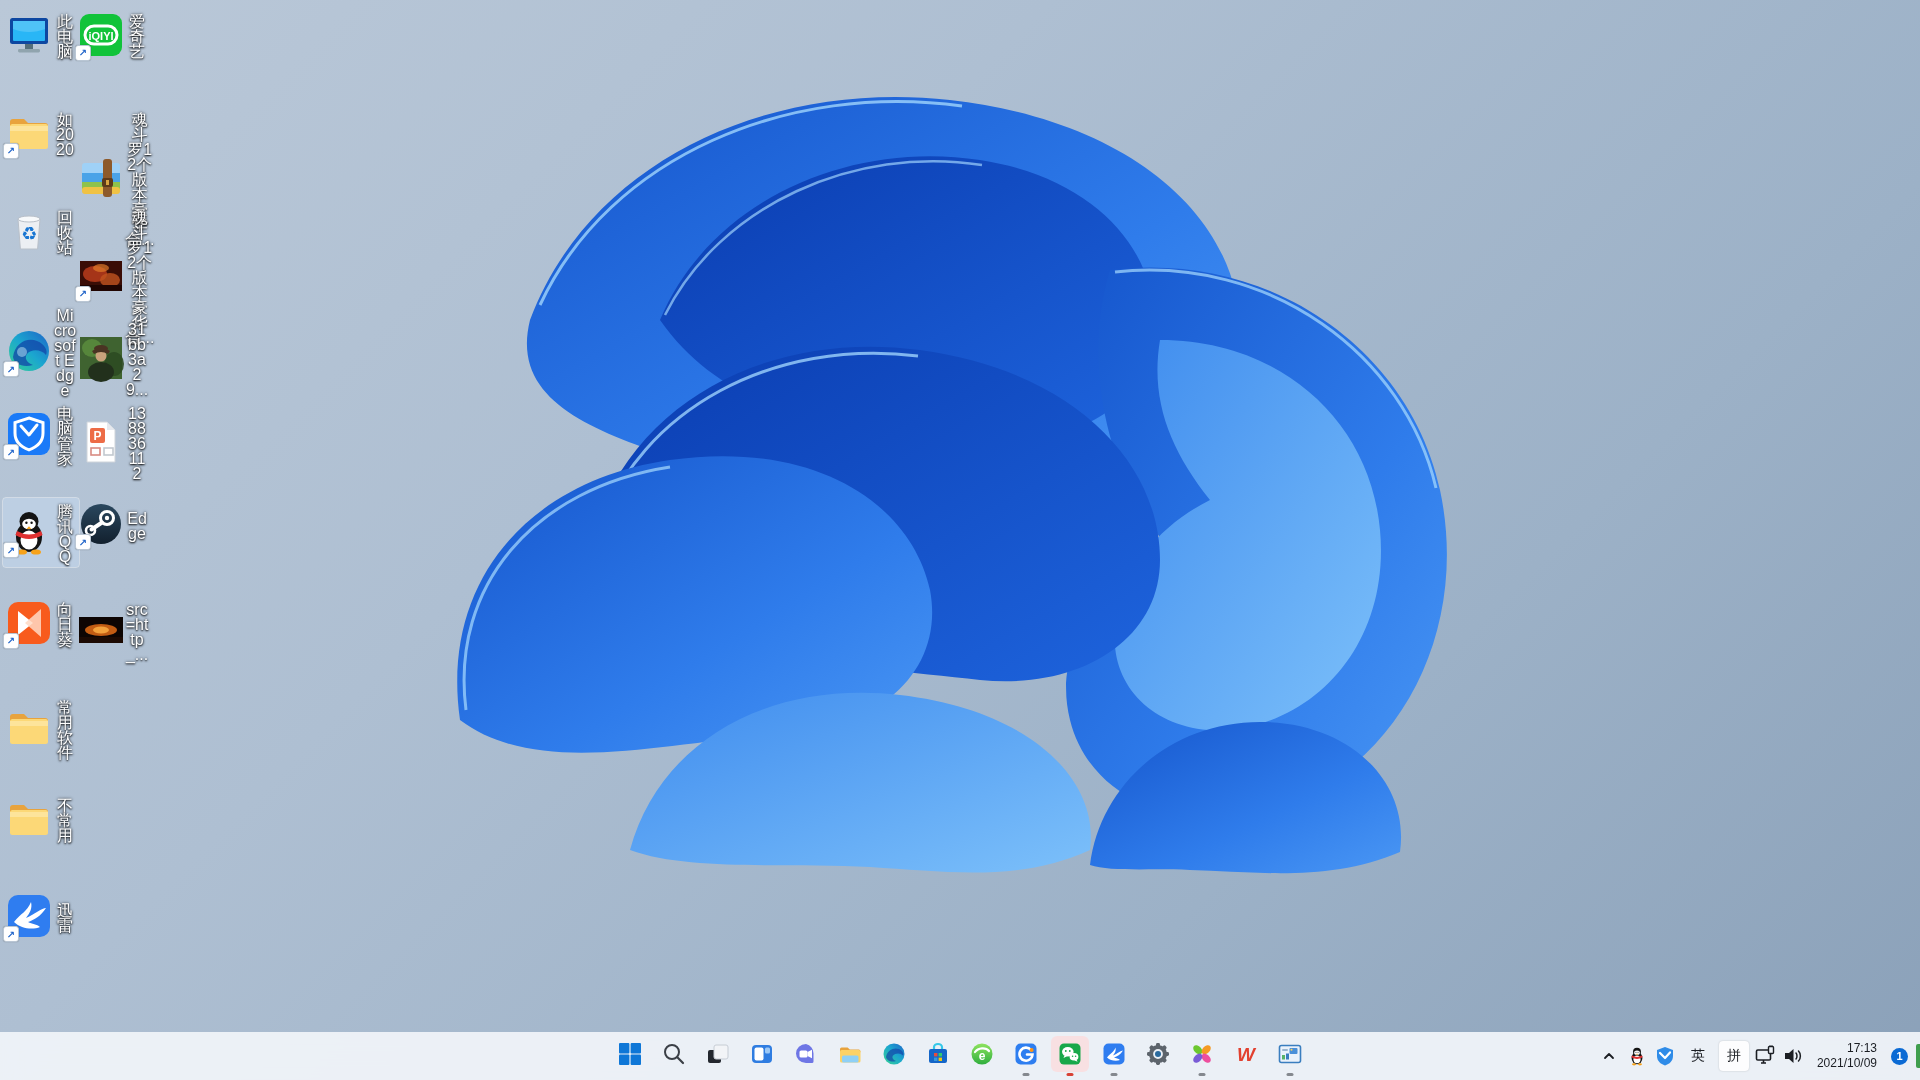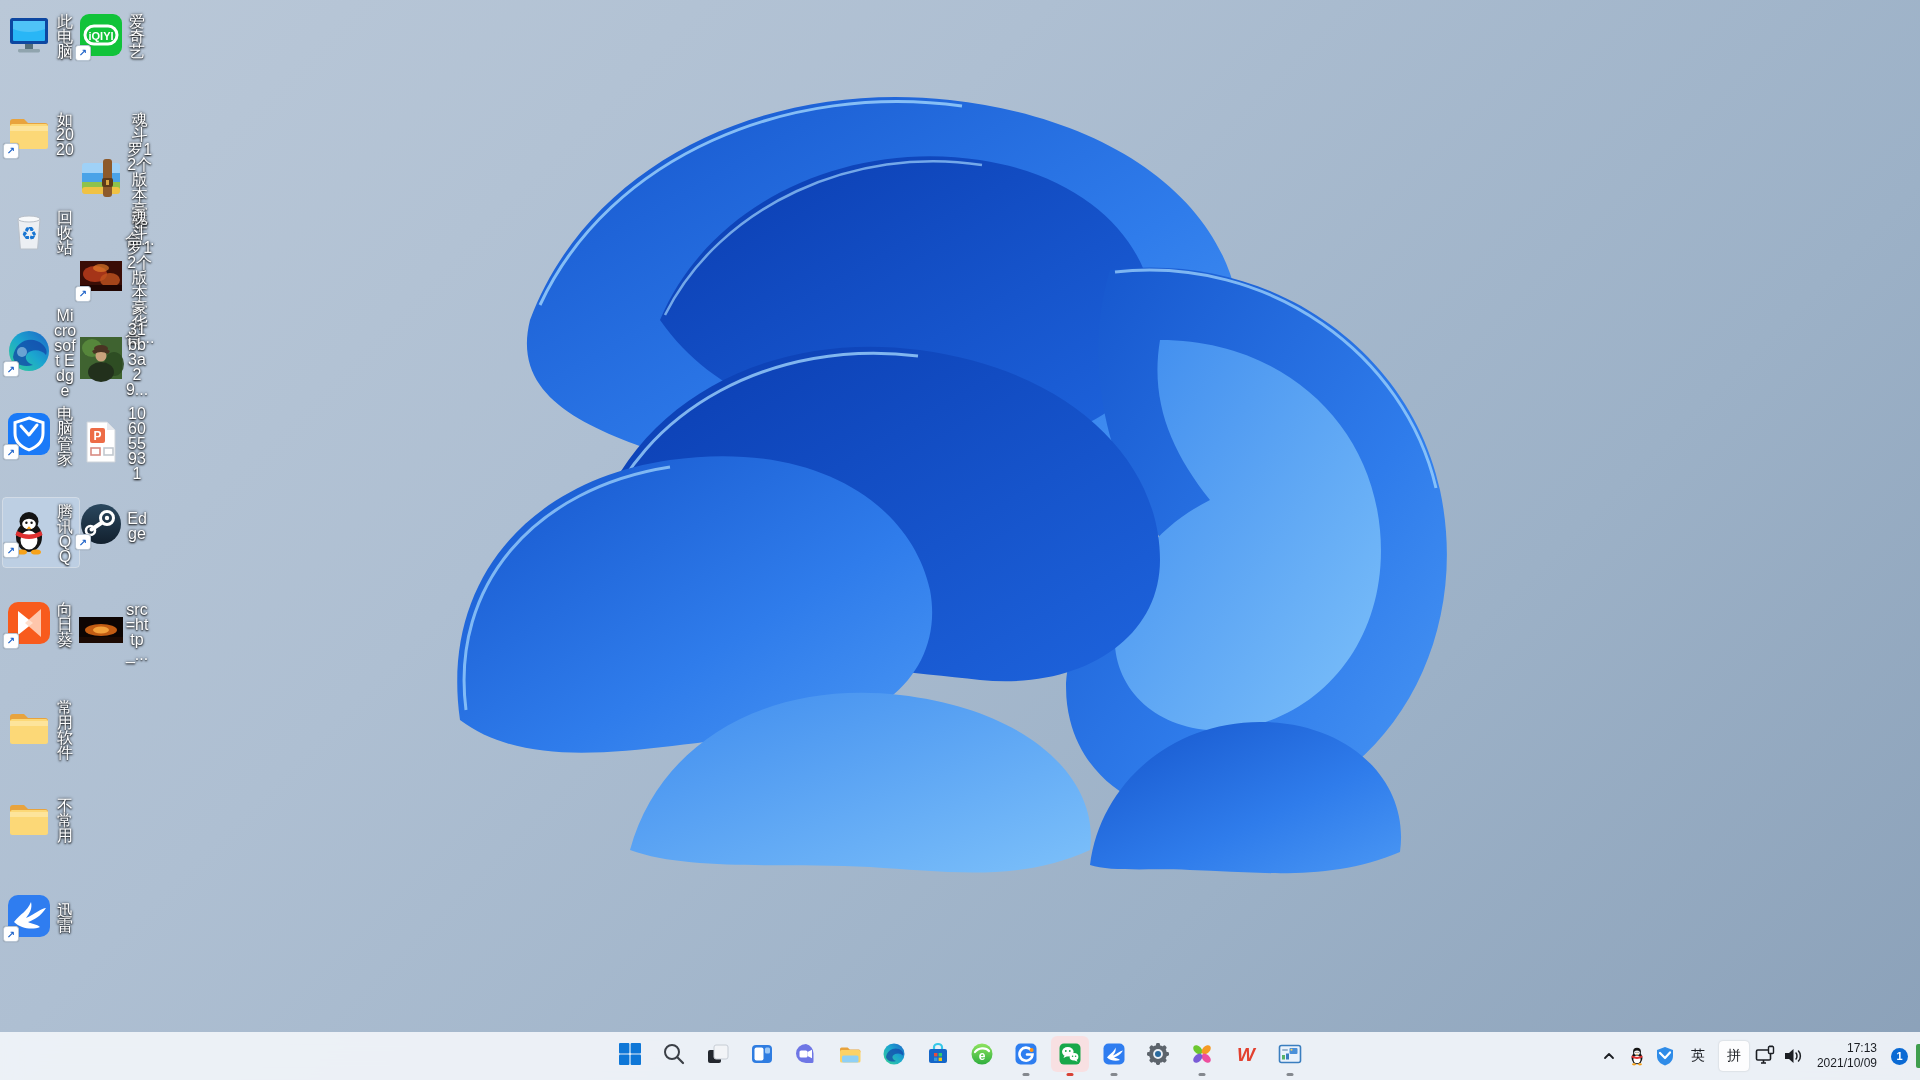--- a/index.html
+++ b/index.html
@@ -248,21 +248,21 @@
       <div class="imgbox">
         <svg width="48" height="48" viewBox="0 0 48 48">
           <path d="M10 4 h20 l8 8 v32 h-28 z" fill="#fff" stroke="#cfd4da"></path>
           <path d="M30 4 l8 8 h-8 z" fill="#e6e9ee"></path>
           <rect x="13" y="10" width="15" height="15" rx="2" fill="#ed6c47"></rect>
           <text x="20.5" y="22" font-size="12" font-weight="bold" text-anchor="middle" fill="#fff">P</text>
           <rect x="14" y="30" width="9" height="7" fill="none" stroke="#d98b82" stroke-width="1.6"></rect>
           <rect x="27" y="30" width="9" height="7" fill="none" stroke="#c2c8cf" stroke-width="1.6"></rect>
         </svg>
       </div>
-      <div class="dlabel">106055931</div>
+      <div class="dlabel">138836112</div>
     </div>
     <div class="dicon" style="left: 75px; top: 498px;">
       <div class="imgbox">
         <svg width="48" height="48" viewBox="0 0 48 48">
           <defs>
             <linearGradient id="stg" x1="0" y1="0" x2="0" y2="1">
               <stop offset="0" stop-color="#2a475e"></stop>
               <stop offset="1" stop-color="#12202e"></stop>
             </linearGradient>
           </defs>

